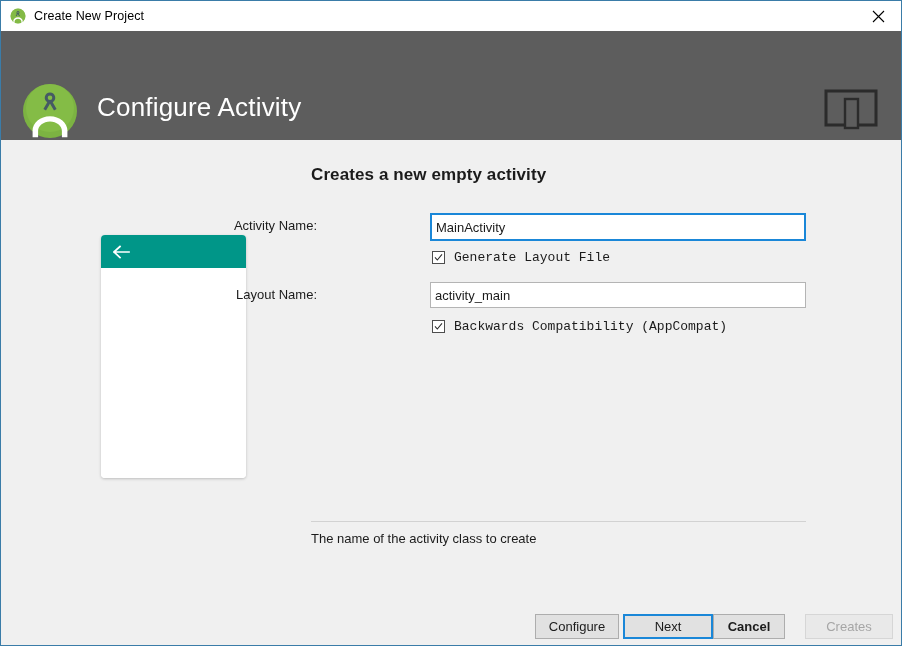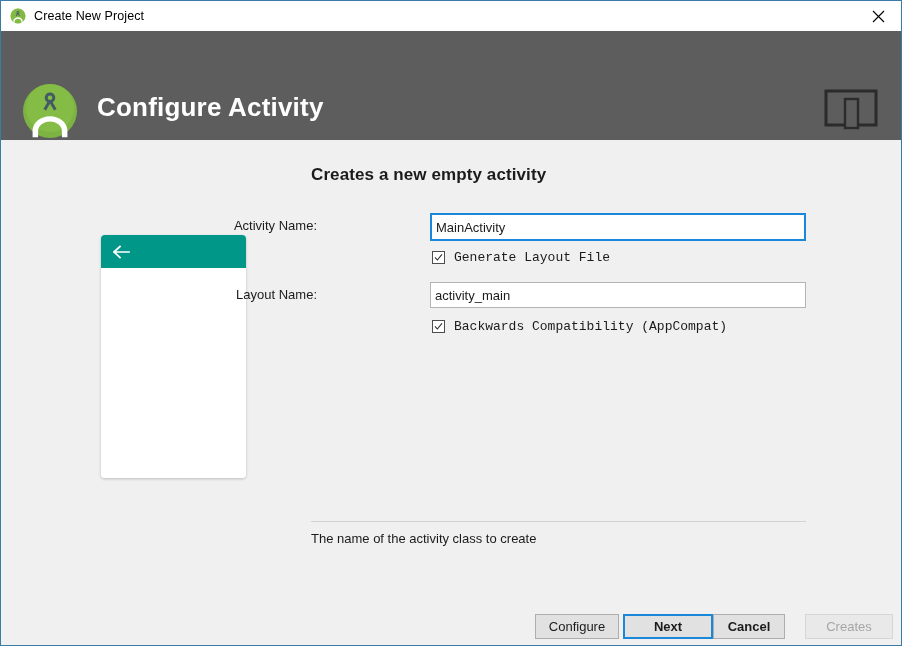--- a/index.html
+++ b/index.html
@@ -70,21 +70,21 @@
   .header-logo {
     position: absolute;
     left: 22px; top: 53px;
     width: 54px; height: 54px;
   }
   .header-title {
     position: absolute;
     left: 96px; top: 61px;
     font-size: 26px;
     color: #ffffff;
-    font-weight: bold;
+    font-weight: normal;
     letter-spacing: 0.2px;
   }
   .header-device-icon {
     position: absolute;
     right: 22px; top: 56px;
     width: 56px; height: 46px;
   }
 
   
   .body-area {
@@ -236,21 +236,20 @@
     text-align: center;
     line-height: 23px;
     cursor: default;
     padding: 0;
   }
   .btn-previous { left: 534px; width: 84px; }
   .btn-next {
     left: 622px; width: 90px;
     border: 2px solid #1a87d8;
     line-height: 21px;
-    font-weight: bold;
   }
   .btn-cancel { left: 712px; width: 72px; font-weight: bold; }
   .btn-finish {
     left: 804px; width: 88px;
     color: #a6a6a6;
     background: #e9e9e9;
     border: 1px solid #d6d6d6;
   }
 </style>
 </head>

